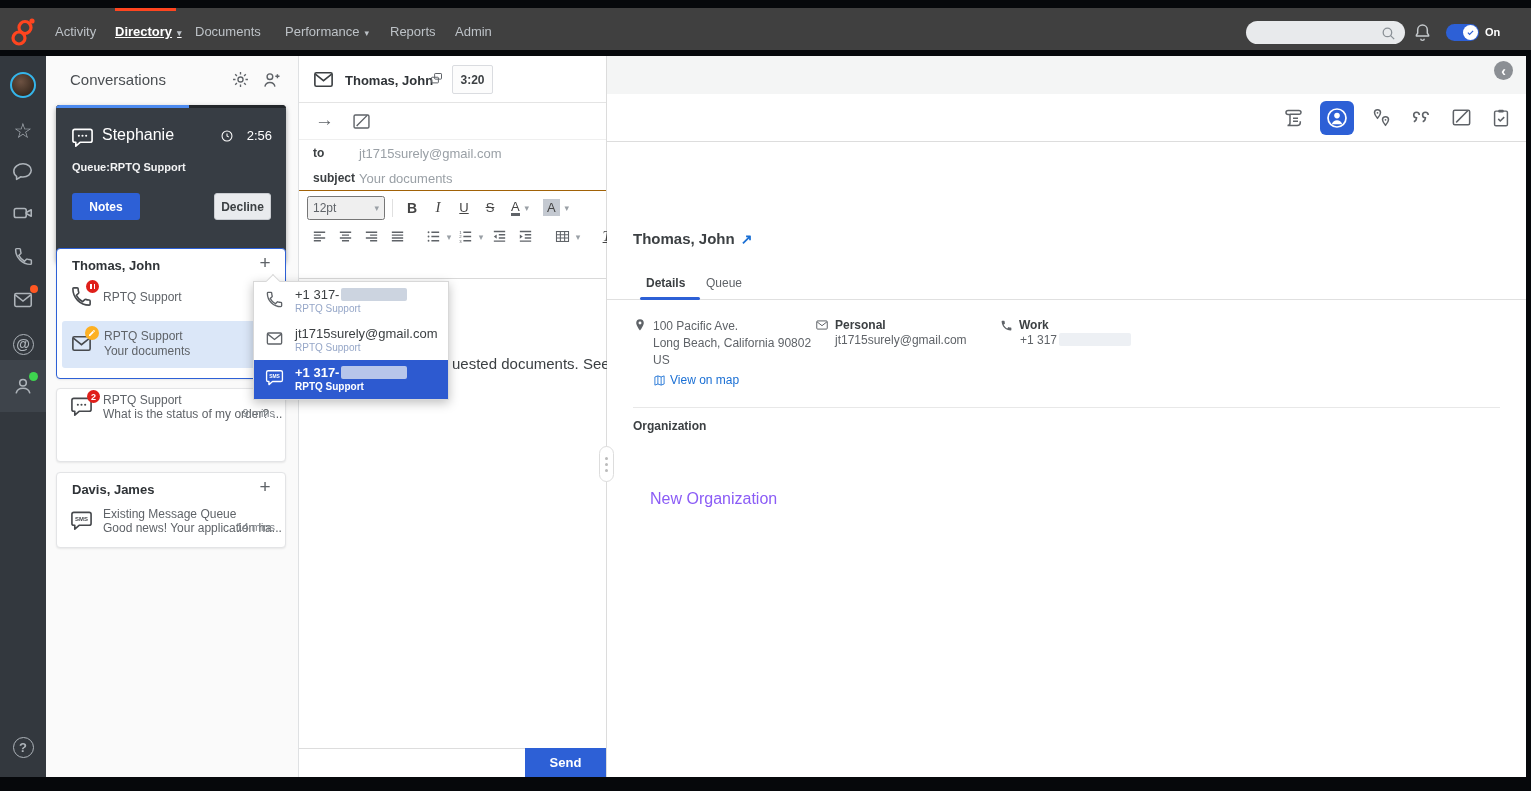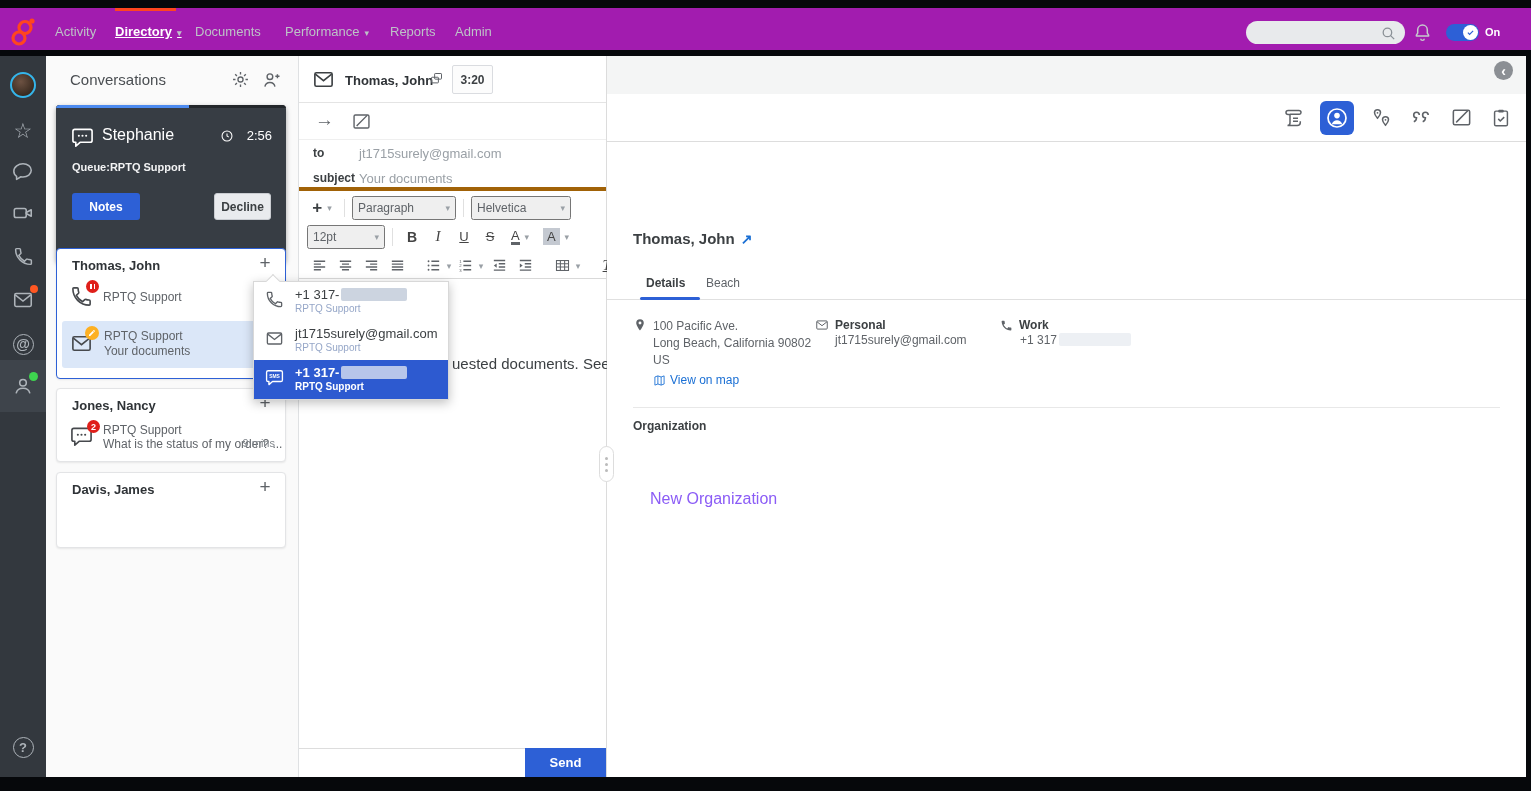--- a/index.html
+++ b/index.html
@@ -1,20 +1,20 @@
 <!DOCTYPE html>
 <html><head>
 <meta charset="utf-8">
 <style>
   * { margin:0; padding:0; box-sizing:border-box; }
   html,body { width:1531px; height:791px; background:#06080b; font-family:"Liberation Sans", sans-serif; overflow:hidden; }
   .screen { position:relative; width:1531px; height:791px; background:#06080b; }
 
   
-  .nav { position:absolute; left:0; top:8px; width:1531px; height:42px; background:#a21caf; }
+  .nav { position:absolute; left:0; top:8px; width:1531px; height:42px; background:#404040; }
   .logo { position:absolute; left:9px; top:9px; width:30px; height:32px; }
   .nav-item { position:absolute; top:0; height:48px; line-height:48px; font-size:13px; color:#bdc2c7; cursor:pointer; white-space:nowrap; }
   .nav-item.active { color:#ffffff; font-weight:bold;text-decoration:underline; }
   .nav-indicator { position:absolute; left:115px; top:0; width:61px; height:3px; background:#ff451f; }
   .caret { font-size:9px; color:#9aa0a6; margin-left:5px; }
   .caret::after { content:"▾"; }
   .nav-item .caret { color:#bdc2c7; }
   .search-pill { position:absolute; left:1246px; top:13px; width:159px; height:23px; background:#e8eaec; border:none; border-radius:12px; padding:0 28px 0 12px; font-size:12px; color:#333; outline:none; }
   .search-pill-ic { position:absolute; left:1380px; top:17px; color:#8a9096; }
   .bell { position:absolute; left:1412px; top:14px; color:#c6cacd; }
@@ -72,21 +72,21 @@
   .compose { position:absolute; left:299px; top:56px; width:308px; height:721px; background:#fff; border-right:1px solid #dcdcdc; }
   .cmp-head { position:absolute; left:0; top:0; width:100%; height:47px; border-bottom:1px solid #e4e4e4; }
   .cmp-mail-ic { position:absolute; left:13px; top:12px; color:#3c4043; }
   .cmp-name { position:absolute; left:46px; top:17px; font-size:13px; font-weight:bold; color:#2f3337; }
   .cmp-pop-ic { position:absolute; left:130px; top:15px; color:#5f6368; cursor:pointer; }
   .cmp-timer { position:absolute; left:153px; top:9px; width:41px; height:29px; border:1px solid #dadce0; border-radius:2px; background:#fcfcfc; font-size:12px; font-weight:bold; color:#3c4043; display:flex; align-items:center; justify-content:center; }
   .cmp-row2 { position:absolute; left:0; top:47px; width:100%; height:37px; border-bottom:1px solid #efefef; }
   .g-arrow::after { content:"→"; font-size:19px; }
   .cmp-arrow { position:absolute; left:16px; top:6px; color:#5f6368; cursor:pointer; }
   .cmp-draft-ic { position:absolute; left:52px; top:8px; color:#5f6368; cursor:pointer; }
-  .cmp-fields { position:absolute; left:0; top:84px; width:100%; height:51px; border-bottom:4px solid #a16207;text-align:center; }
+  .cmp-fields { position:absolute; left:0; top:84px; width:100%; height:51px; border-bottom:1px solid #a16207;text-align:center; }
   .f-row { position:relative; height:25px; }
   .f-label { position:absolute; left:14px; top:6px; font-size:12px; font-weight:bold; color:#3c4043; }
   .f-value { position:absolute; left:60px; top:6px; font-size:13px; color:#9aa0a6; }
   .toolbar { position:absolute; left:0; top:135px; width:100%; height:88px; border-bottom:1px solid #d9d9d9; padding:2px 8px; }
   .t-row { display:flex; align-items:center; height:29px; gap:2px; }
   .tbtn { display:flex; align-items:center; justify-content:center; min-width:24px; height:24px; border:none; background:transparent; color:#5f6368; font-size:14px; cursor:pointer; border-radius:2px; }
   .tsel { display:flex; align-items:center; justify-content:space-between; height:24px; padding:0 4px; color:#5f6368; font-size:12px; cursor:pointer; }
   .tsep { width:1px; height:18px; background:#e0e0e0; margin:0 5px; }
   .bld { font-weight:bold; font-size:14px; color:#444; }
   .ital { font-style:italic; font-family:"Liberation Serif", serif; font-size:15px; color:#444; }
@@ -421,41 +421,47 @@
                 <use href="#i-pencil"></use>
               </svg>
             </span>
         </span>
         <span class="inter-q" style="left:42px;top:8px">RPTQ Support</span>
         <span class="inter-p" style="left:42px;top:23px">Your documents</span>
       </div>
     </div>
 
     <div class="card" style="top:332px;height:74px">
-      <div class="card-head">
-        <span class="card-name">Jones, Nancy</span>
-        <button class="card-plus g-plus"></button>
-      </div>
       <div class="inter-row">
         <span class="iwrap">
           <svg class="ic" width="23" height="23" viewBox="0 0 24 24">
               <use href="#i-chat"></use>
             </svg>
           <span class="badge-num">2</span>
         </span>
         <span class="inter-q two">RPTQ Support</span>
         <span class="inter-p">What is the status of my order? ...</span>
         <span class="inter-time">9 mins</span>
       </div>
     </div>
 
     <div class="card" style="top:416px;height:76px">
       <div class="card-head">
         <span class="card-name">Davis, James</span>
         <button class="card-plus g-plus"></button>
+      </div>
+      <div class="inter-row">
+        <span class="iwrap">
+            <svg class="ic" width="23" height="23" viewBox="0 0 24 24">
+              <use href="#i-sms"></use>
+            </svg>
+          </span>
+        <span class="inter-q two">Existing Message Queue</span>
+        <span class="inter-p">Good news! Your application ha...</span>
+        <span class="inter-time">14 mins</span>
       </div>
     </div>
   </div>
 
   <div class="compose">
     <div class="cmp-head">
       <span class="cmp-mail-ic">
           <svg class="ic" width="23" height="23" viewBox="0 0 24 24">
             <use href="#i-mail"></use>
           </svg>
@@ -482,36 +488,20 @@
         <span class="f-value">jt1715surely@gmail.com</span>
       </div>
       <div class="f-row">
         <span class="f-label">subject</span>
         <span class="f-value">Your documents</span>
       </div>
     </div>
 
     <div class="toolbar">
       <div class="t-row">
-        <button class="tbtn" style="width:30px">
-            <span class="g-plusbold"></span>
-            <span class="caret"></span>
-          </button>
-        <span class="tsep"></span>
-        <button class="tsel" style="width:104px">
-            <span>Paragraph</span>
-            <span class="caret"></span>
-          </button>
-        <span class="tsep"></span>
-        <button class="tsel" style="width:100px">
-            <span>Helvetica</span>
-            <span class="caret"></span>
-          </button>
-      </div>
-      <div class="t-row">
         <button class="tsel" style="width:78px">
             <span>12pt</span>
             <span class="caret"></span>
           </button>
         <span class="tsep"></span>
         <button class="tbtn">
             <span class="bld">B</span>
           </button>
         <button class="tbtn">
             <span class="ital">I</span>
@@ -637,21 +627,21 @@
           <svg class="ic" width="22" height="22" viewBox="0 0 24 24">
             <use href="#i-clip"></use>
           </svg>
         </span>
     </div>
 
     <div class="prof-name"><span>Thomas, John</span><span class="ext-link g-ext"></span></div>
 
     <div class="tabs">
       <span class="tab active" style="left:39px">Details</span>
-      <span class="tab" style="left:99px">Beach</span>
+      <span class="tab" style="left:99px">Queue</span>
       <span class="tab-underline"></span>
     </div>
 
     <div class="det-col" style="left:26px">
       <div style="display:flex;gap:6px">
         <span style="color:#5f6368">
             <svg class="ic" width="14" height="14" viewBox="0 0 24 24">
               <use href="#i-pin"></use>
             </svg>
           </span>

